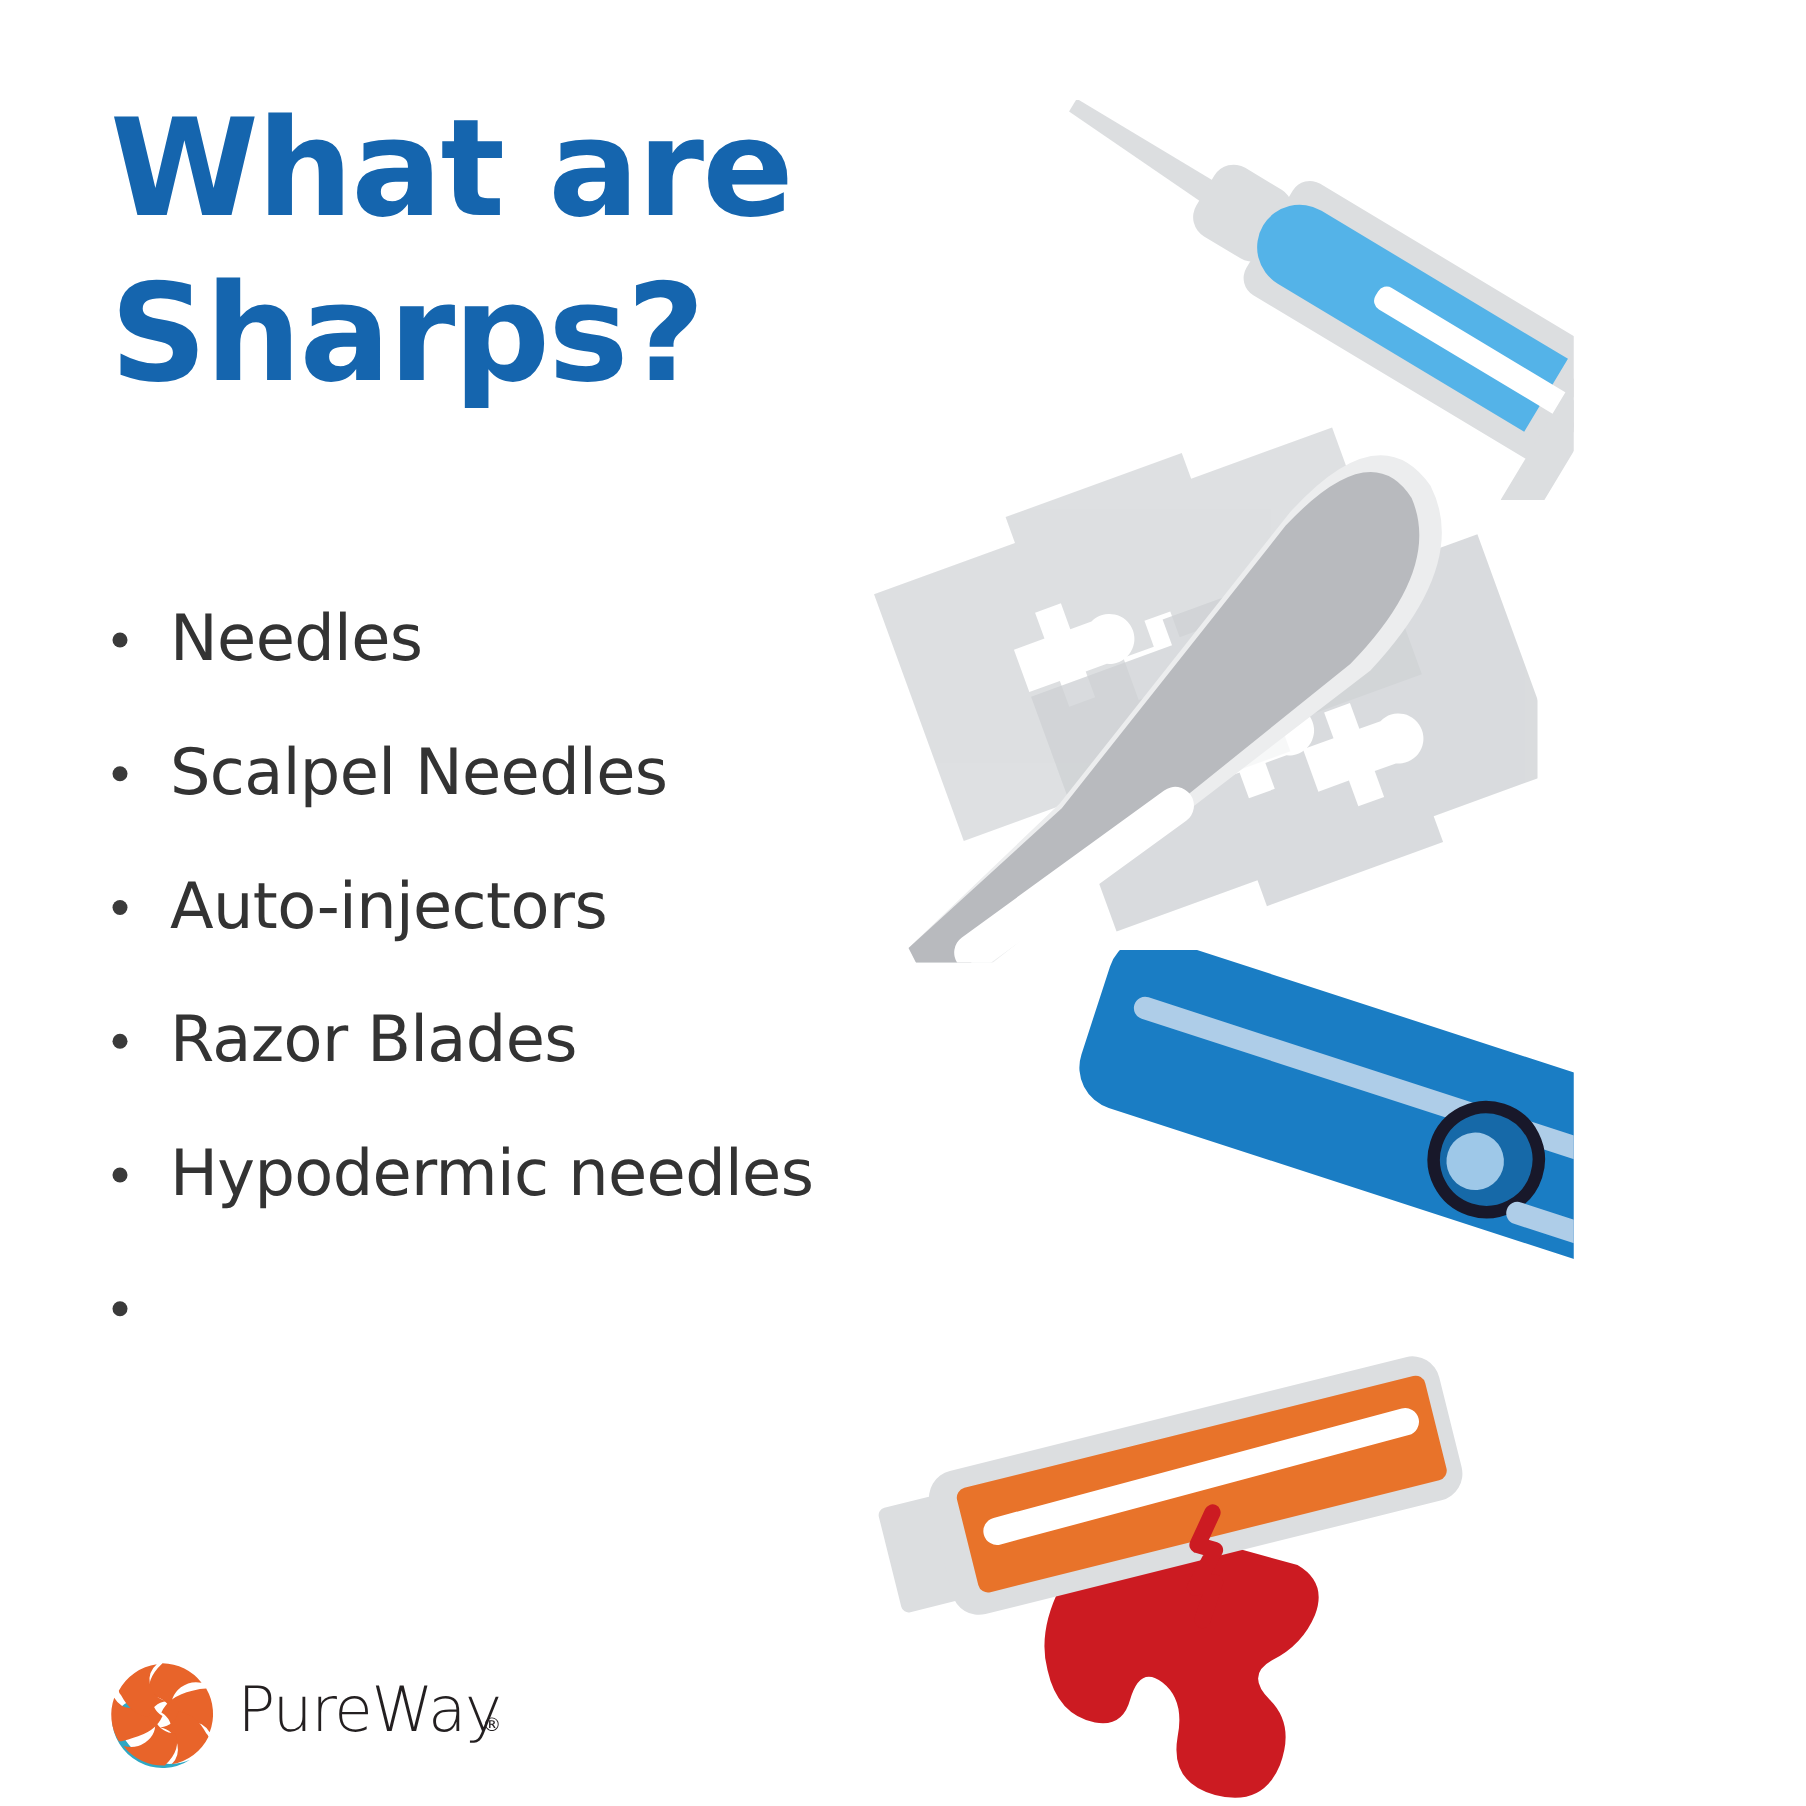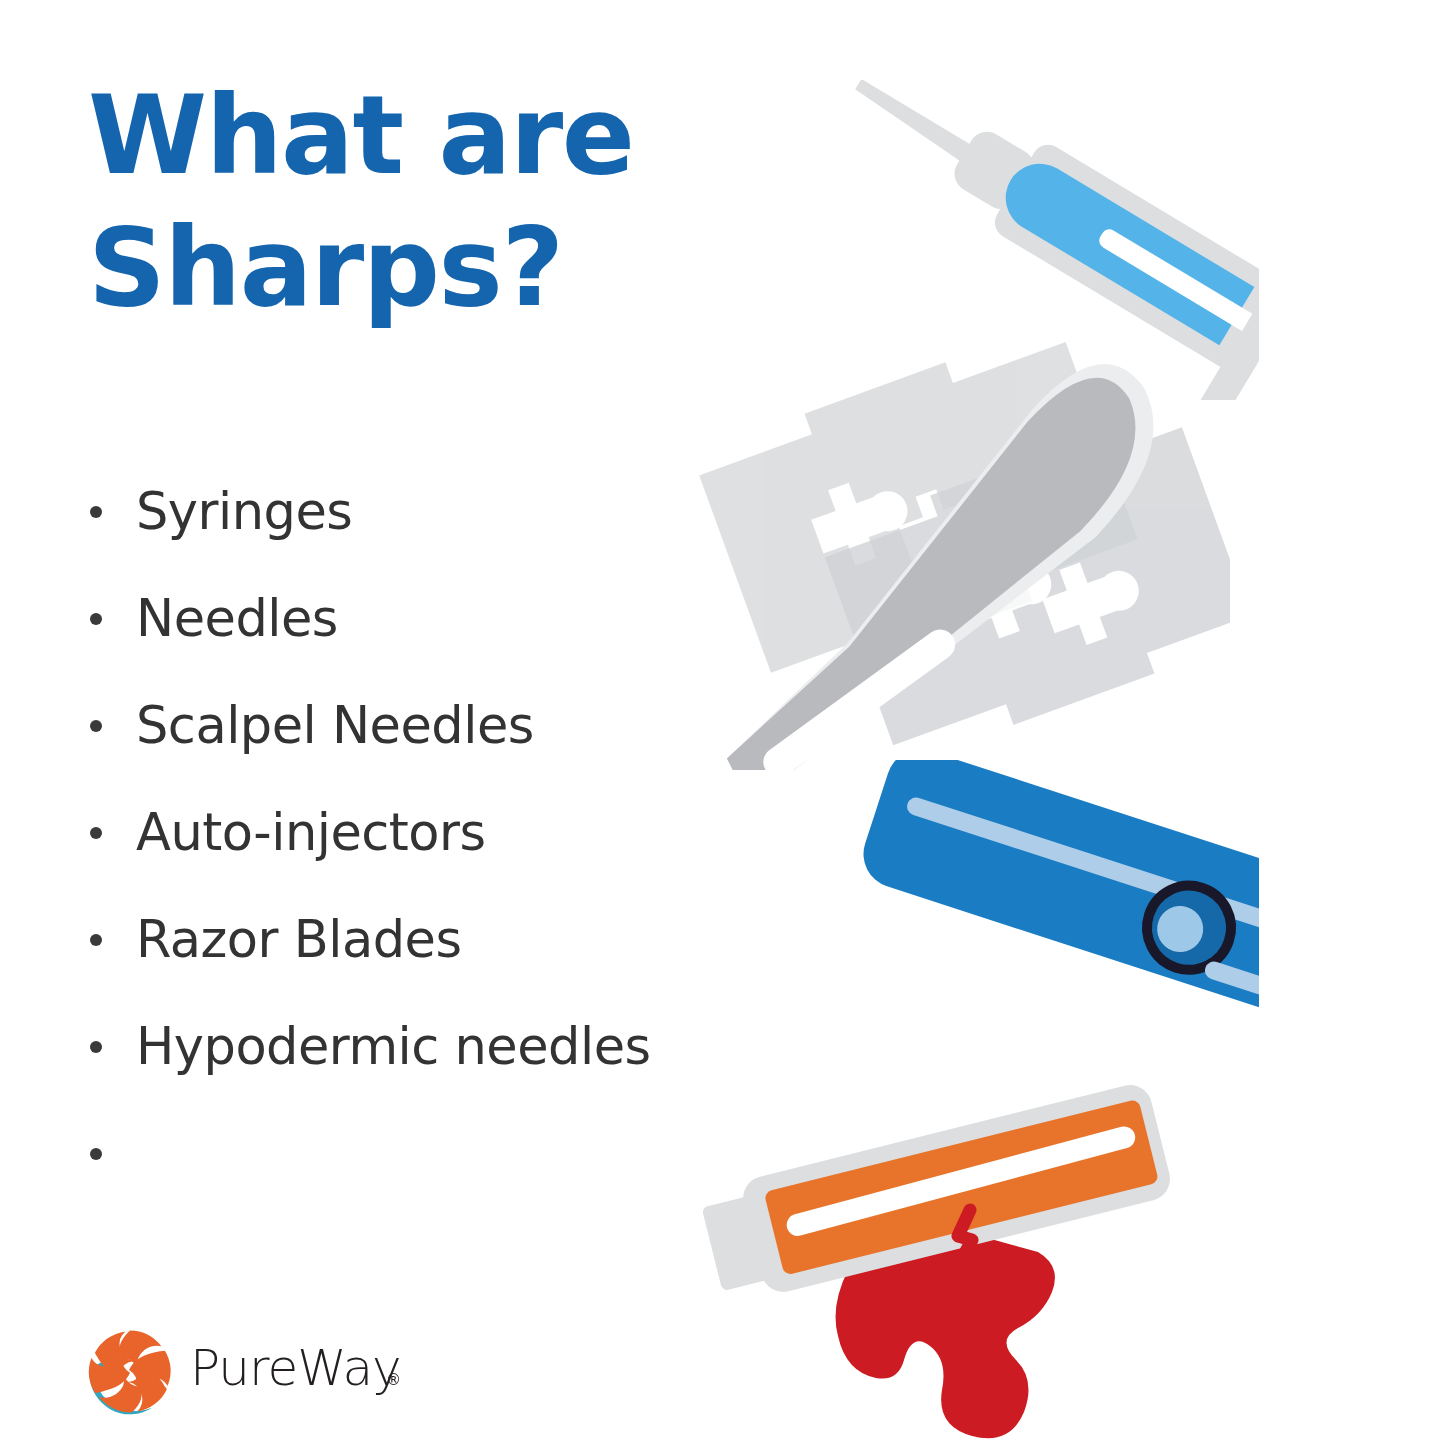--- a/index.html
+++ b/index.html
@@ -88,24 +88,20 @@
 </style>
 </head>
 <body>
 
 <div class="canvas">
 
   <div class="title">What are
 Sharps?</div>
 
   <ul class="bullets">
-    <li>
-      <span class="dot"></span>
-      <span>Syringes</span>
-    </li>
     <li>
       <span class="dot"></span>
       <span>Needles</span>
     </li>
     <li>
       <span class="dot"></span>
       <span>Scalpel Needles</span>
     </li>
     <li>
       <span class="dot"></span>

